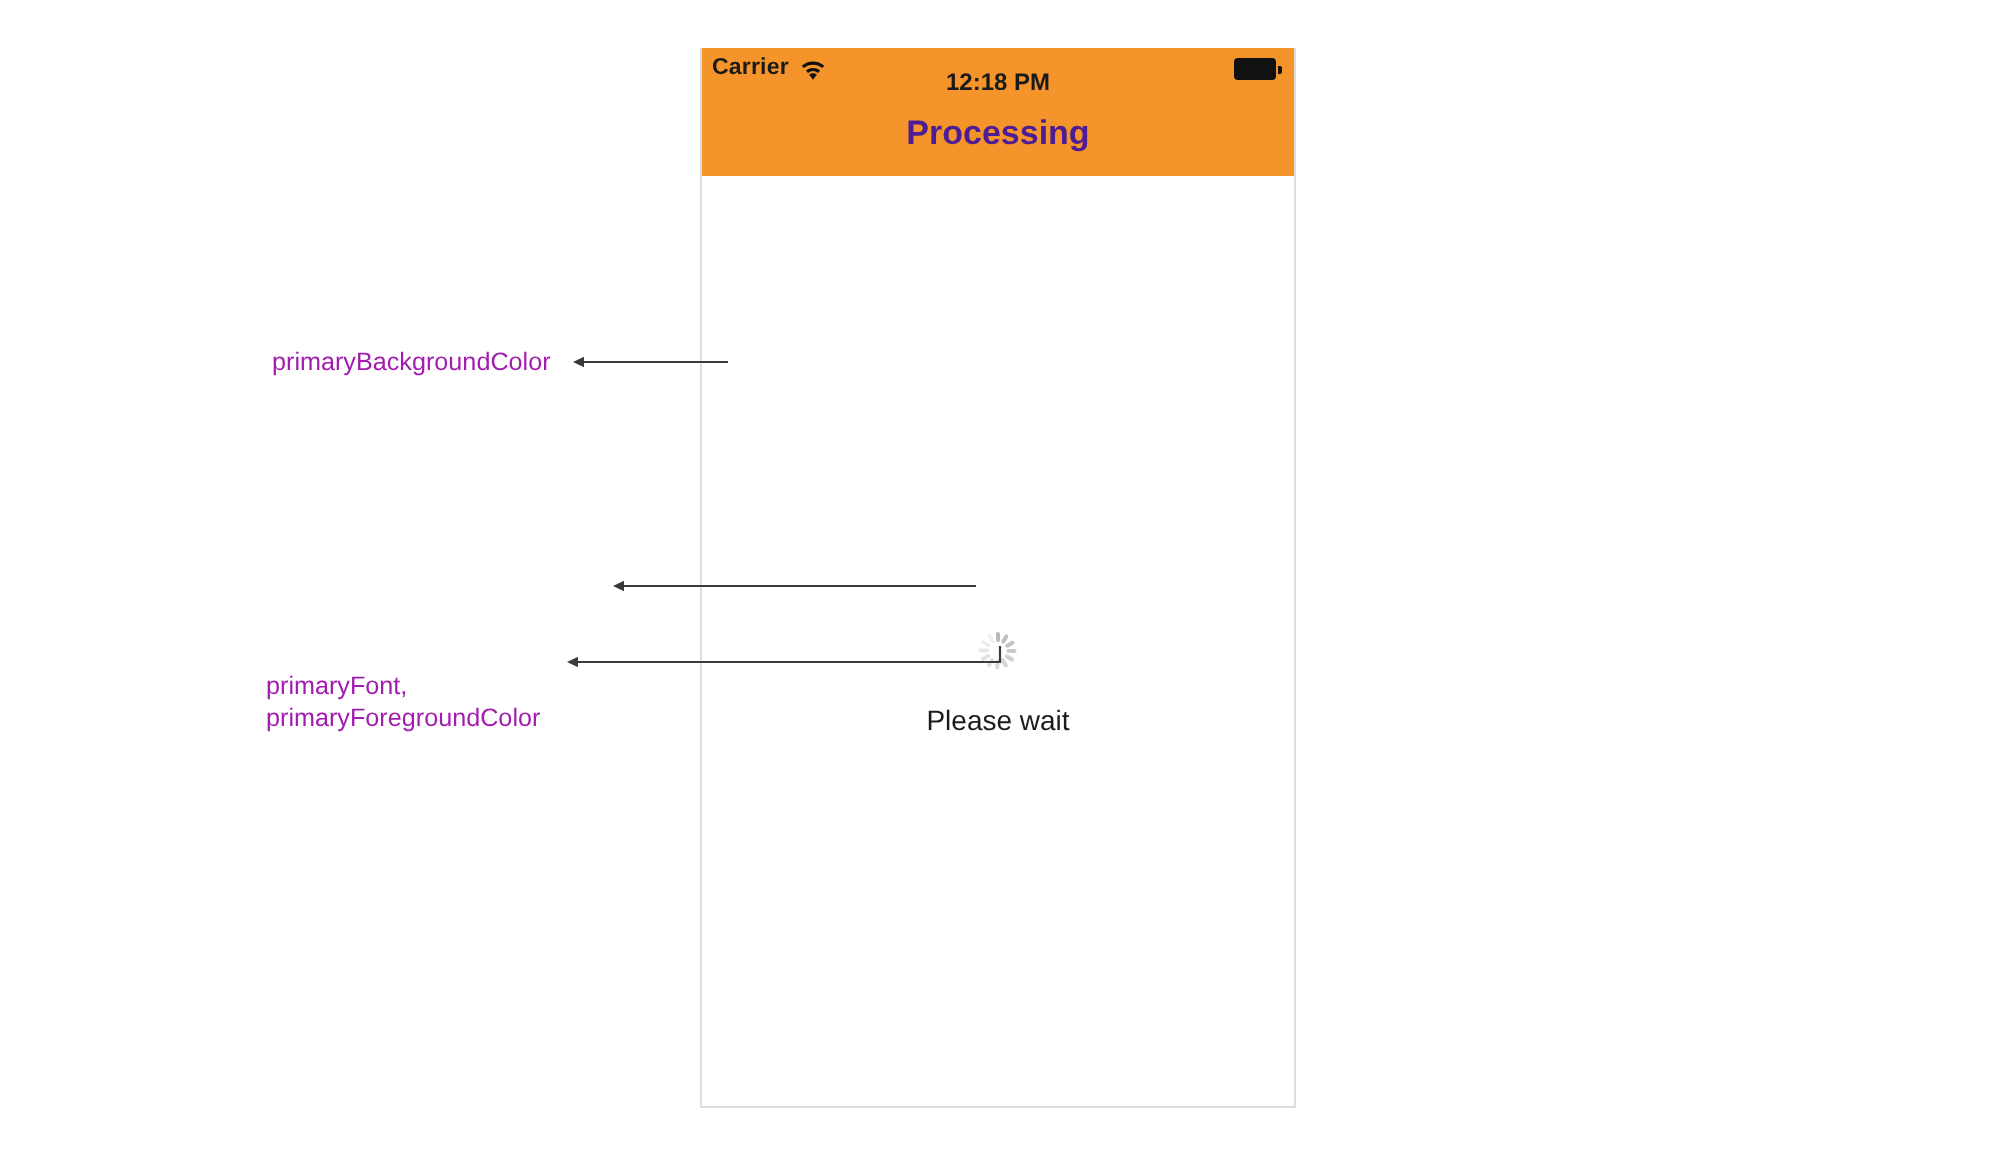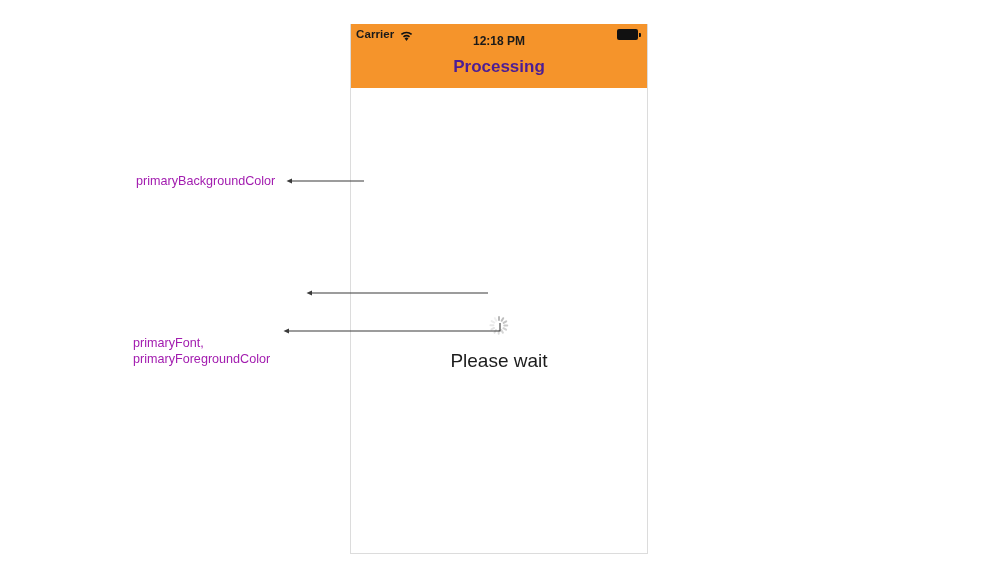--- a/index.html
+++ b/index.html
@@ -149,21 +149,21 @@
     transform-origin: 0.85px 9.4px;
   }
 
   .wait-label {
     position: absolute;
     left: 0;
     right: 0;
     top: 264px;
     text-align: center;
     color: #1c1c1c;
-    font-size: 19px;
+    font-size: 14px;
     line-height: 17px;
   }
 
   
   .annot {
     position: absolute;
     color: #a21caf;
     font-size: 12.6px;
     line-height: 16px;
     white-space: pre;

